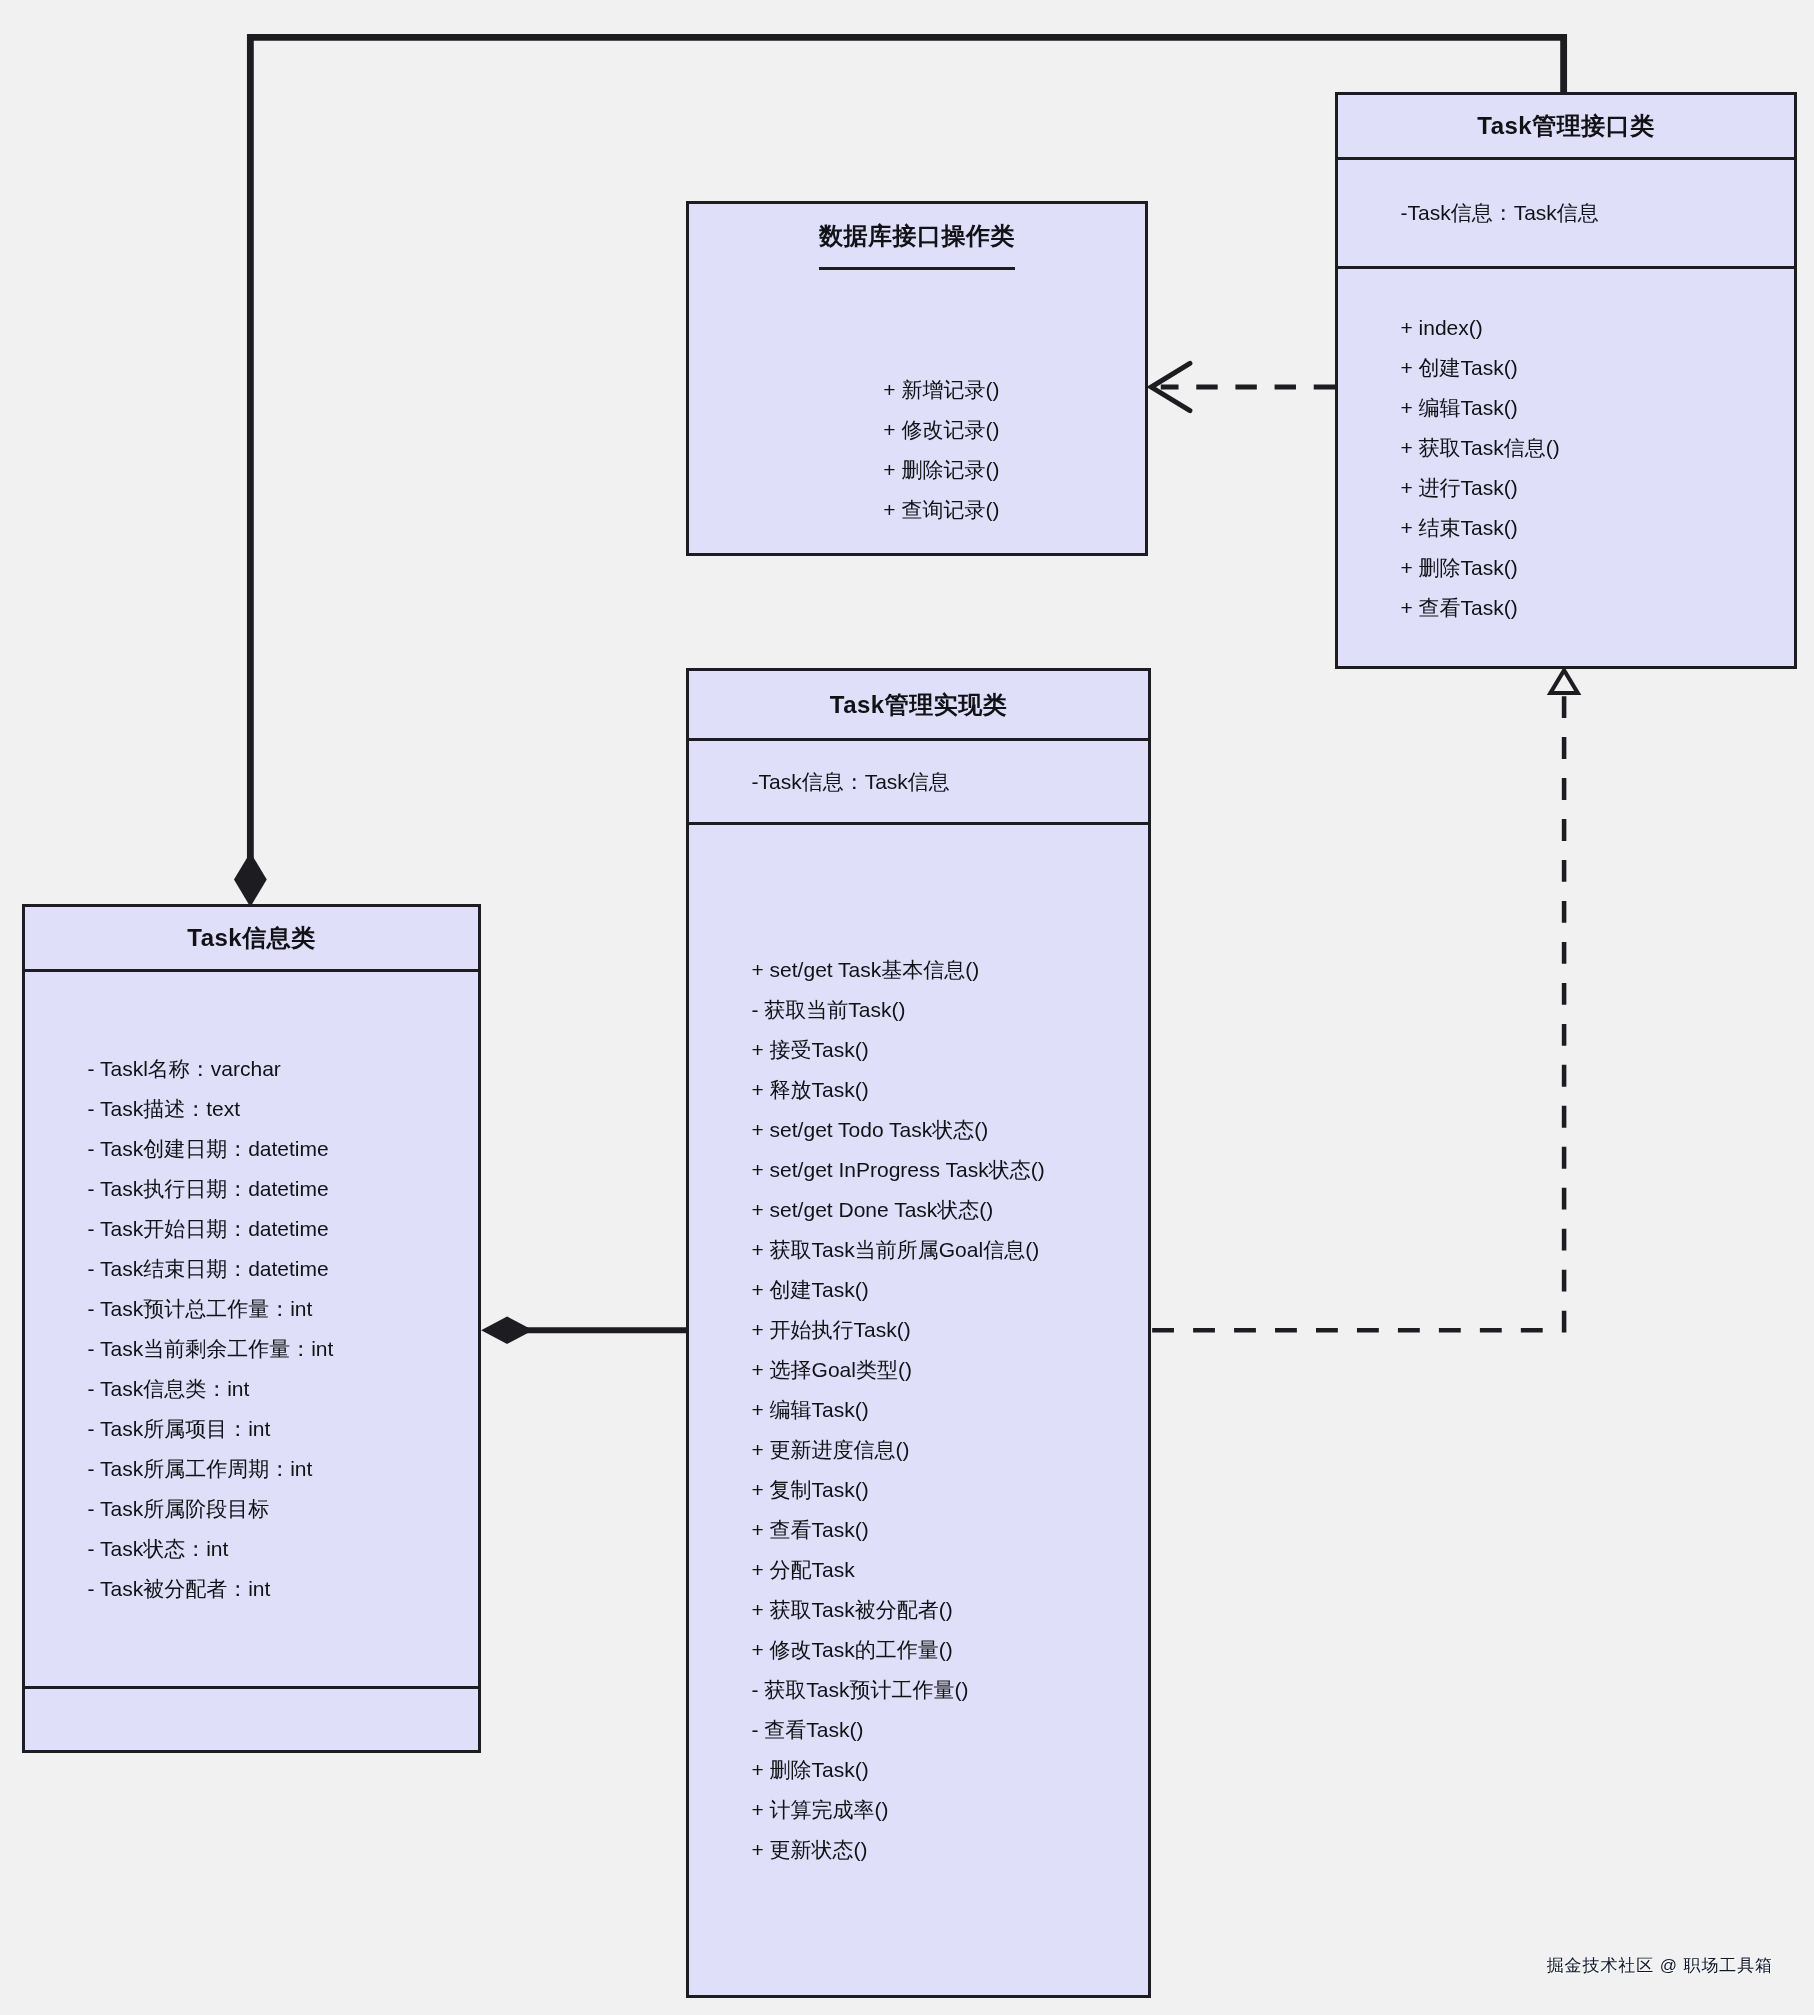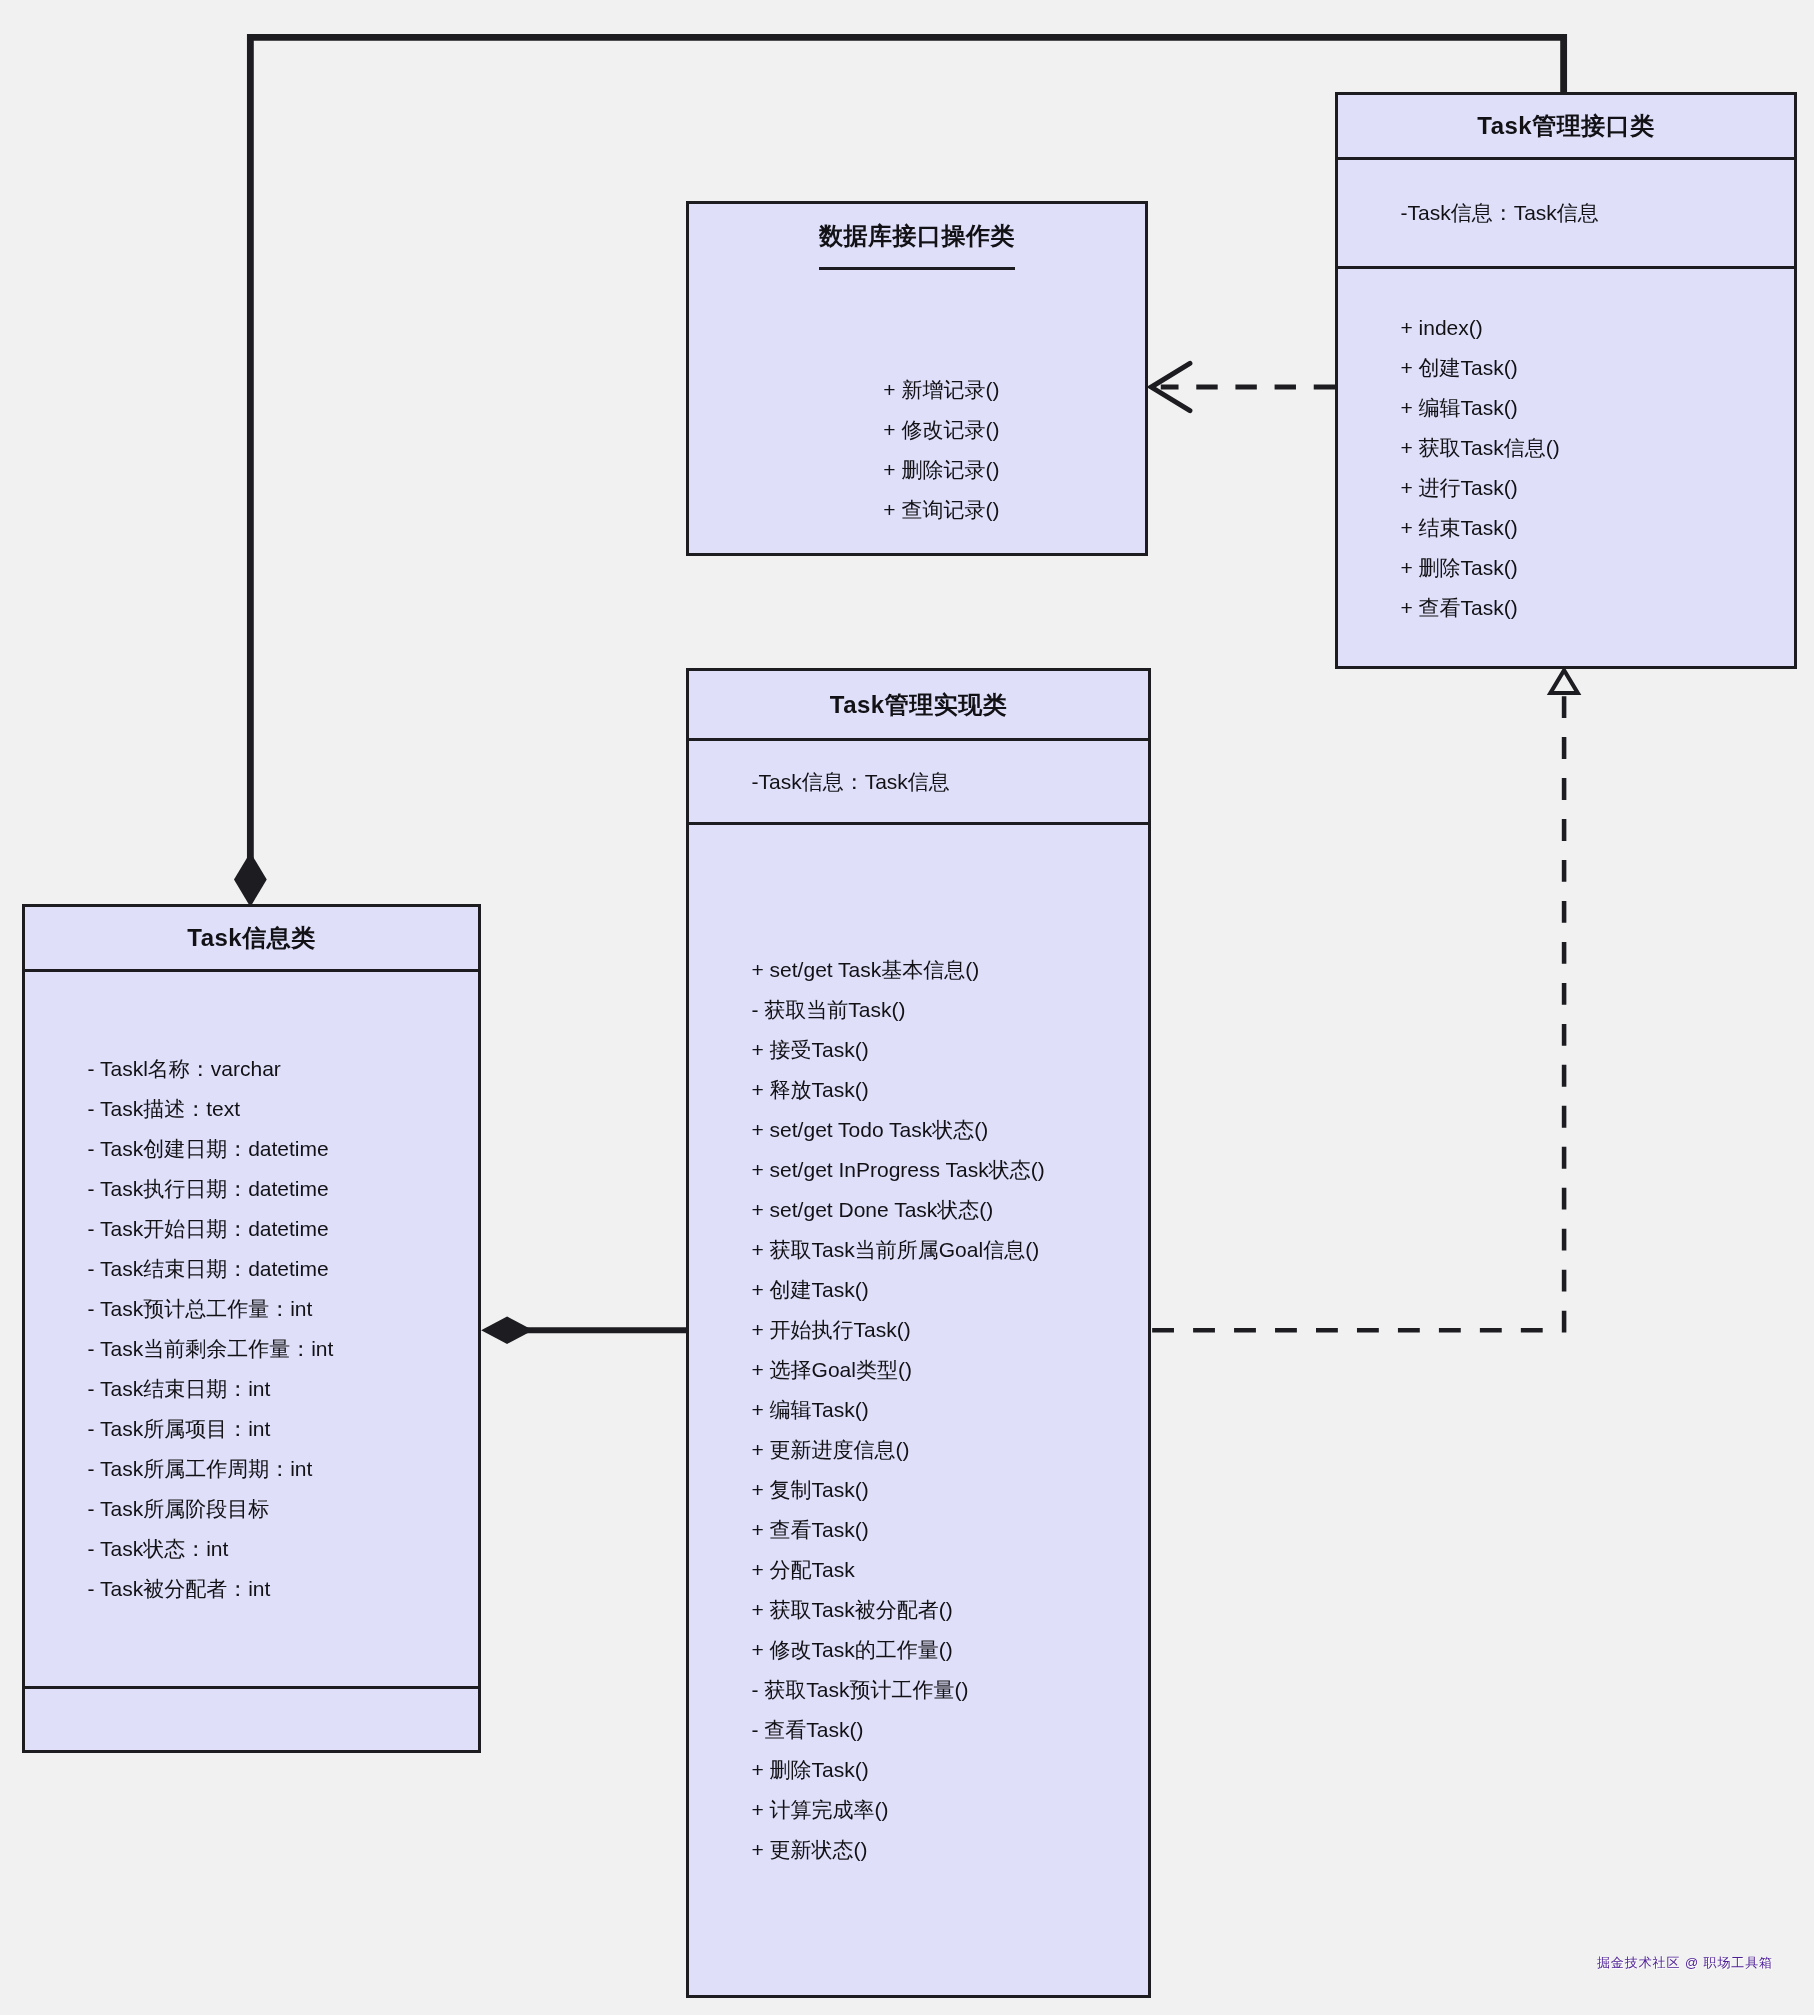--- a/index.html
+++ b/index.html
@@ -77,22 +77,22 @@
   #box-impl      { left: 686px; top: 668px; width: 465px; height: 1330px; }
   #box-impl .title-bar        { height: 70px; }
   #box-impl .attrs-bar        { height: 84px; }
   #box-impl .methods-bar      { flex: 1; }
 
   #watermark {
     position: absolute;
     top: 1954px;
     right: 41px;
     z-index: 2;
-    font-size: 13px;
-    color: #4c1d95;
+    font-size: 17px;
+    color: #0f172a;
     letter-spacing: 0.9px;
     text-shadow: 0.9px 0.9px 0 rgba(255,255,255,0.9);
     white-space: nowrap;
   }
 </style>
 </head>
 <body>
 
 <div id="canvas">
 
@@ -146,21 +146,21 @@
     <div class="compartment title-bar">Task信息类</div>
     <div class="compartment attrs-bar">
         <div class="member">- Taskl名称：varchar</div>
         <div class="member">- Task描述：text</div>
         <div class="member">- Task创建日期：datetime</div>
         <div class="member">- Task执行日期：datetime</div>
         <div class="member">- Task开始日期：datetime</div>
         <div class="member">- Task结束日期：datetime</div>
         <div class="member">- Task预计总工作量：int</div>
         <div class="member">- Task当前剩余工作量：int</div>
-        <div class="member">- Task结束日期：int</div>
+        <div class="member">- Task信息类：int</div>
         <div class="member">- Task所属项目：int</div>
         <div class="member">- Task所属工作周期：int</div>
         <div class="member">- Task所属阶段目标</div>
         <div class="member">- Task状态：int</div>
         <div class="member">- Task被分配者：int</div>
       </div>
     <div class="compartment methods-bar"></div>
   </div>
 
   <div class="uml-class" id="box-impl">

